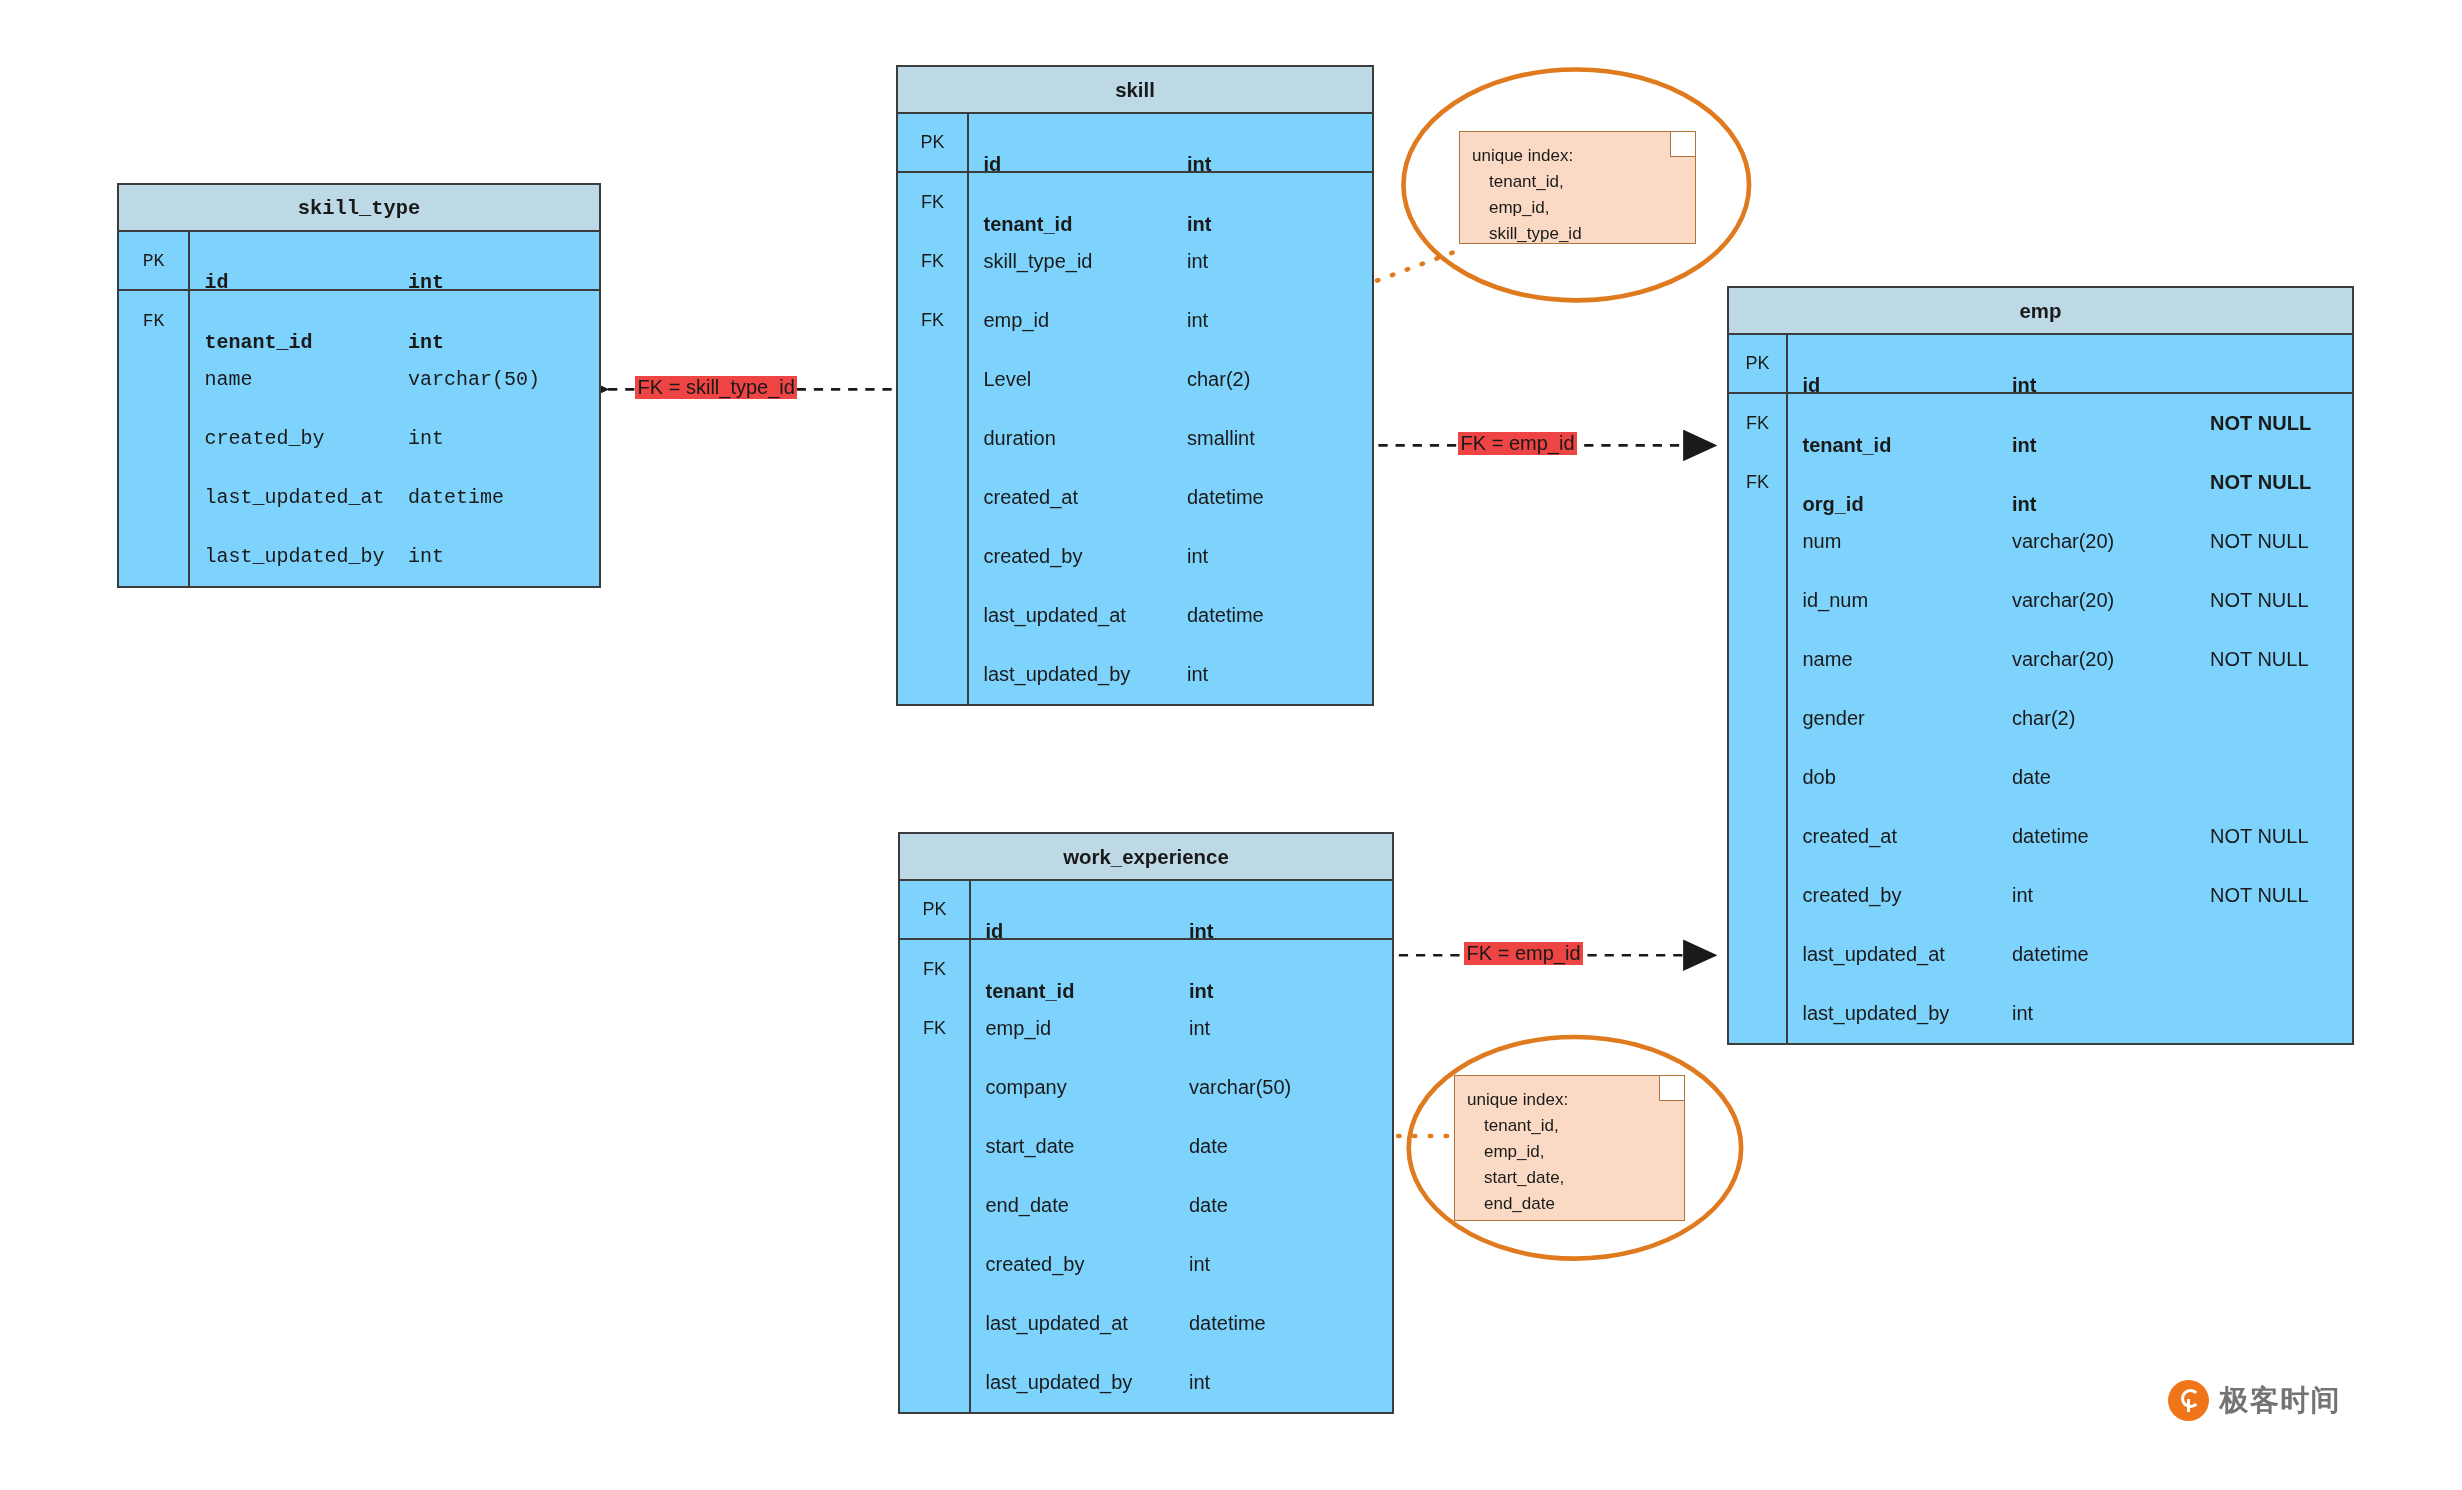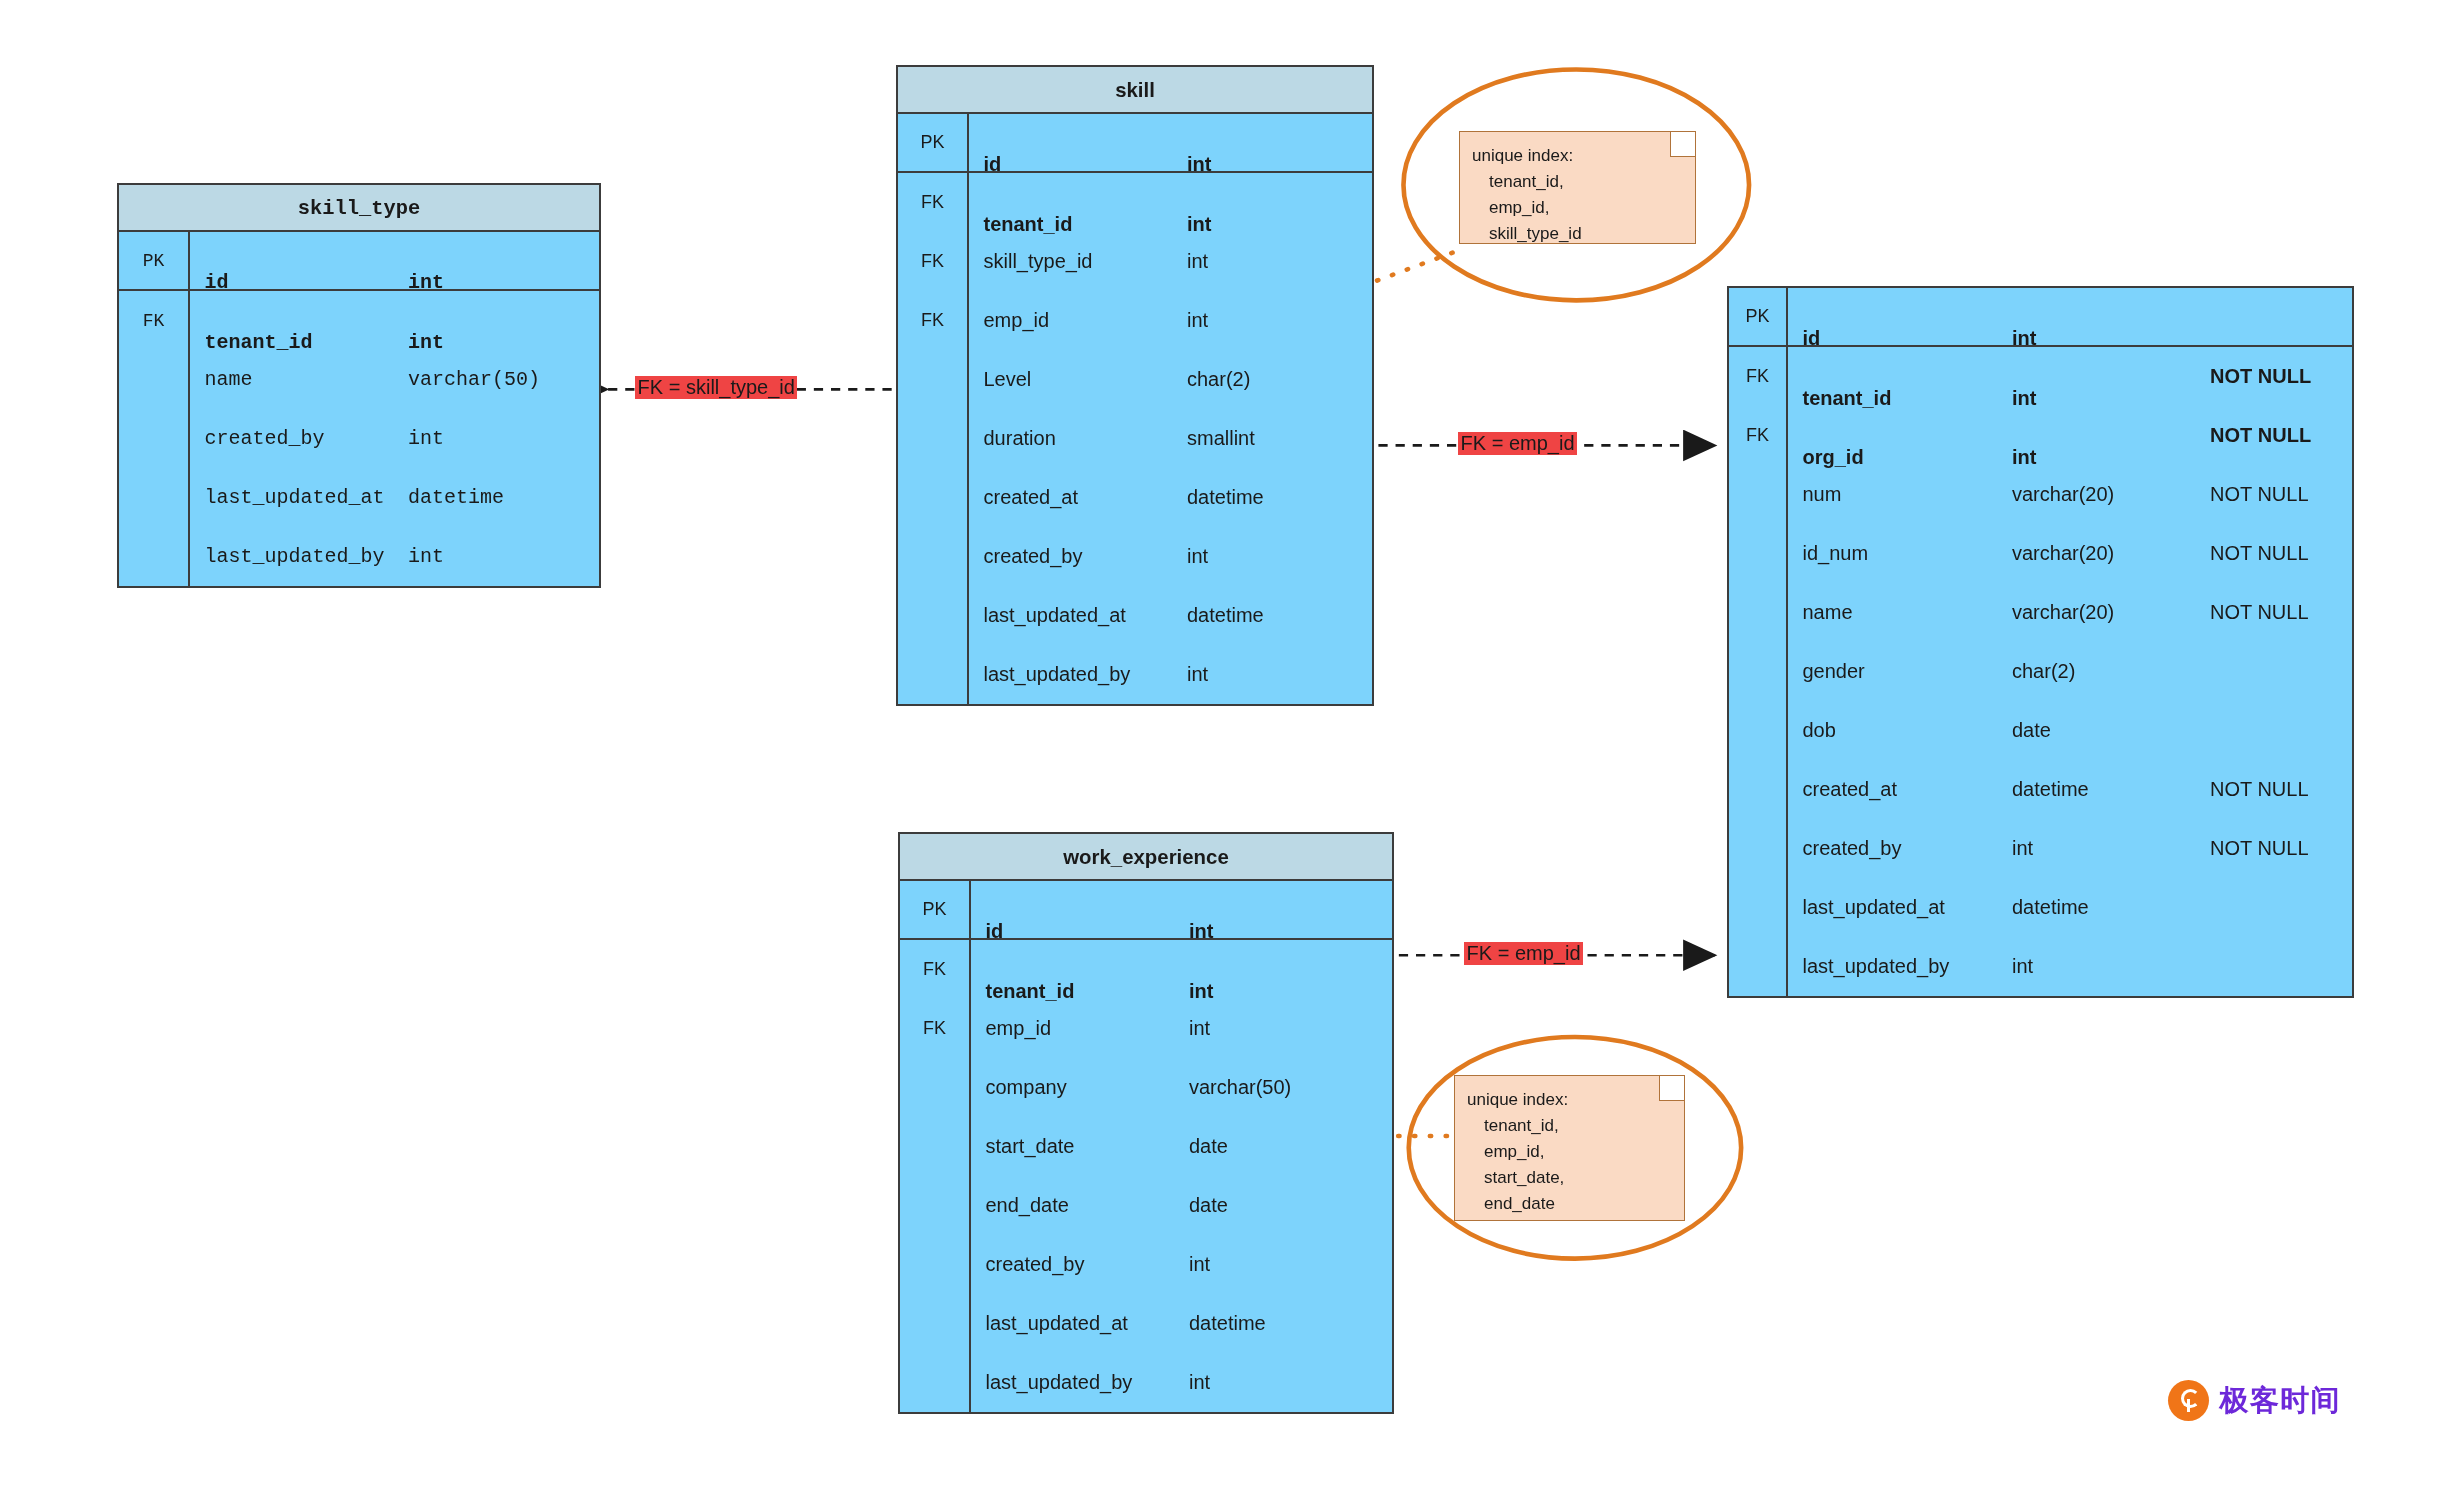--- a/index.html
+++ b/index.html
@@ -138,21 +138,21 @@
     position: absolute;
     left: 18.5px;
     top: 18.5px;
     width: 3.3px;
     height: 13px;
     background: #ffffff;
   }
   .logo-text {
     font-size: 29px;
     font-weight: bold;
-    color: #6d28d9;
+    color: #737373;
     letter-spacing: 1.3px;
   }
 </style>
 </head>
 <body>
 
 <svg id="canvas" xmlns="http://www.w3.org/2000/svg" viewBox="0 0 3733 2260" width="2462" height="1491">
   <defs>
     <marker id="arrow-right" markerWidth="14" markerHeight="14" refX="12" refY="6" orient="auto">
       <path d="M0,0 L13,6 L0,12 z" fill="#1a1a1a"></path>
@@ -308,20 +308,21 @@
     <div class="cell-type">datetime</div>
   </div>
   <div class="row">
     <div class="cell-key"></div>
     <div class="cell-name" style="width:218px">last_updated_by</div>
     <div class="cell-type">int</div>
   </div>
 </div>
 
 <div class="table-box" style="left:1727px; top:286px; width:627px;">
+  <div class="table-title">emp</div>
   <div class="row hdr-sep">
     <div class="cell-key" style="width:59px; flex:0 0 59px;">PK</div>
     <div class="cell-name bold" style="width:224px">id</div>
     <div class="cell-type bold" style="width:198px">int</div>
     <div class="cell-null"></div>
   </div>
   <div class="row">
     <div class="cell-key" style="width:59px; flex:0 0 59px;">FK</div>
     <div class="cell-name bold" style="width:224px">tenant_id</div>
     <div class="cell-type bold" style="width:198px">int</div>

